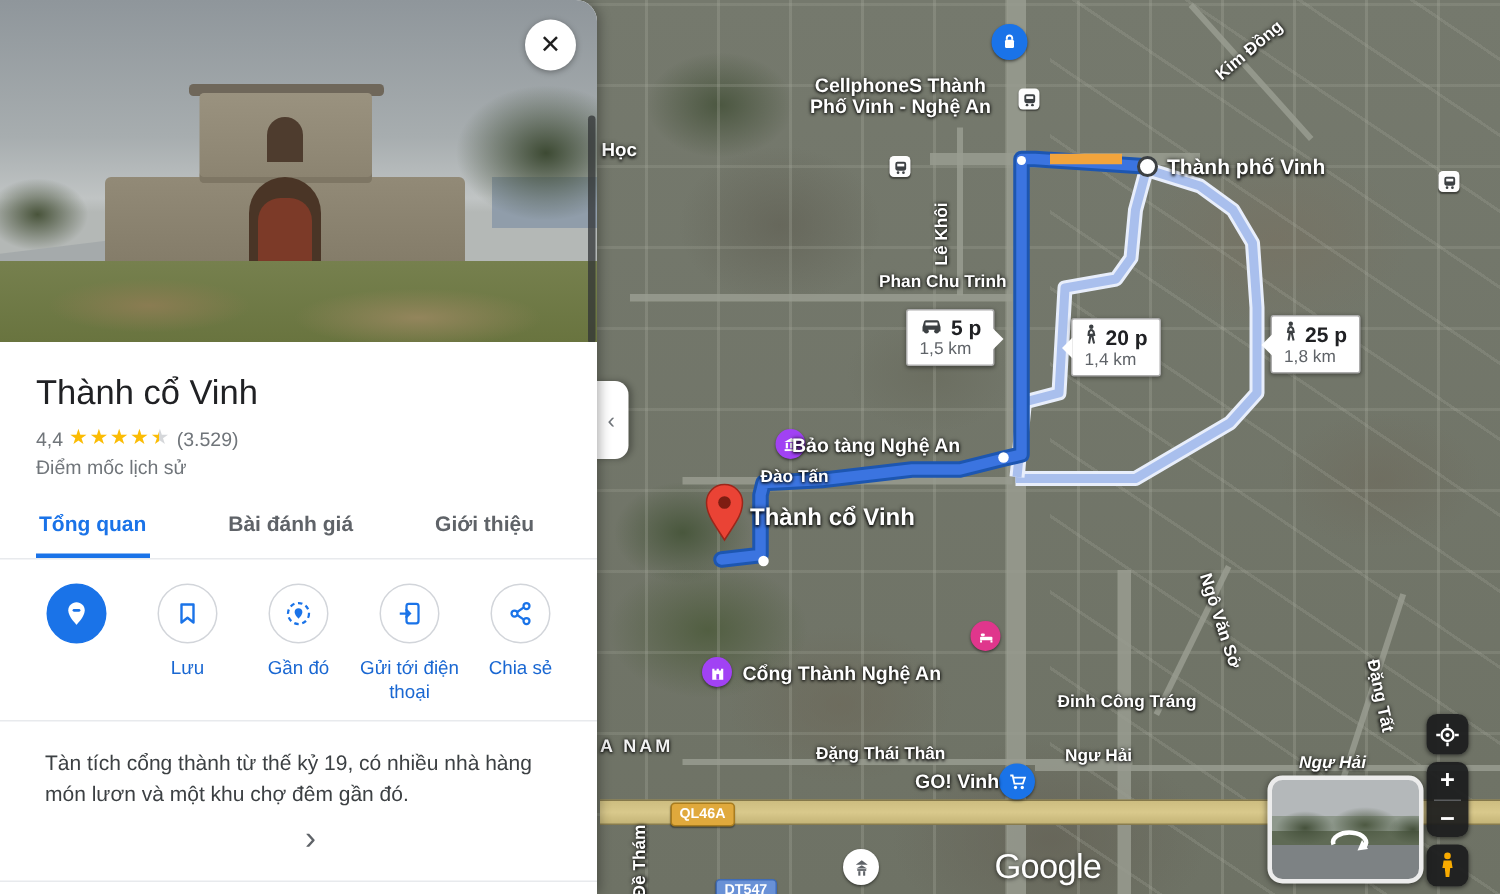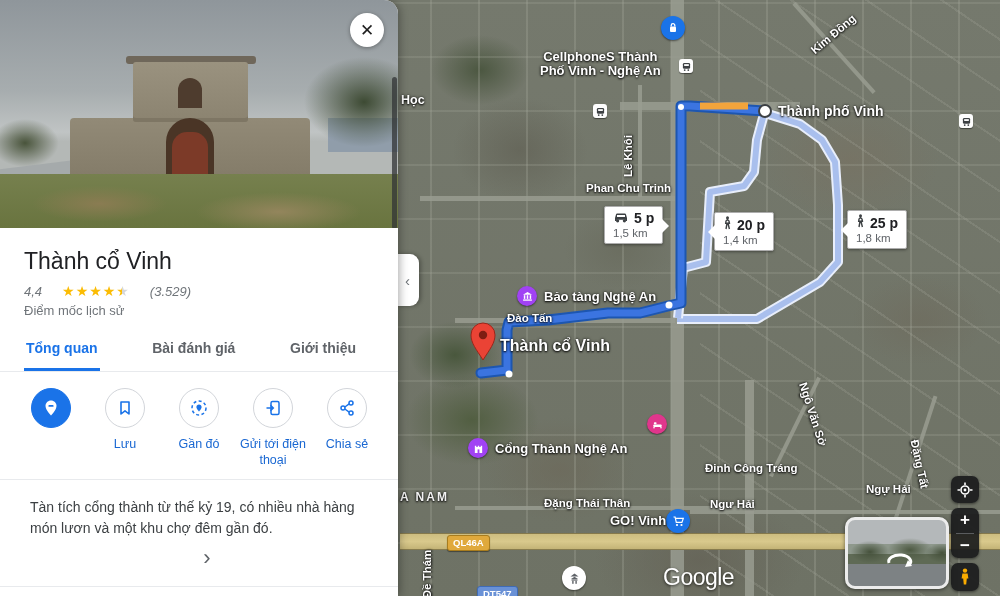--- a/index.html
+++ b/index.html
@@ -96,21 +96,21 @@
                       radial-gradient(110px 26px at 70% 70%, #93855c, transparent 75%),
                       linear-gradient(#76804e,#69743f); }
   .close-btn { position:absolute; right:14px; top:13px; width:34px; height:34px; border-radius:50%;
            background:#fff; box-shadow:0 1px 4px rgba(0,0,0,.35); display:flex; align-items:center; justify-content:center;
            font-size:17px; font-weight:700; color:#1f1f1f; cursor:pointer; }
   .scroll-thumb { position:absolute; right:1px; top:77px; width:5px; height:152px;
            background:rgba(50,52,54,.75); border-radius:3px; }
 
   .pbody { padding:20px 0 0; }
   .ptitle { font-size:23px; color:#202124; padding:0 24px; font-weight:400; }
-  .rating-row { display:flex; align-items:flex-end; gap:20px; padding:8px 24px 0; font-size:13px; color:#70757a;font-style:italic; }
+  .rating-row { display:flex; align-items:flex-end; gap:4px; padding:8px 24px 0; font-size:13px; color:#70757a; }
   .stars-full { color:#fbbc04; font-size:14px; letter-spacing:1px; }
   .star-partial { font-size:14px; letter-spacing:1px;
            background:linear-gradient(90deg,#fbbc04 42%, #d5d7da 42%);
            -webkit-background-clip:text; background-clip:text; color:transparent; }
   .category { padding:4px 24px 0; font-size:13px; color:#70757a; }
 
   .tabs { display:flex; justify-content:space-between; padding:14px 40px 0 24px; border-bottom:1px solid #e8eaed; }
   .tab { font-size:14px; font-weight:700; color:#5f6368; padding:8px 2px 12px; cursor:pointer; }
   .tab.active { color:#1a73e8; border-bottom:3px solid #1a73e8; }
 
@@ -261,29 +261,29 @@
 
     <div class="mlabel street" style="left:401px; top:93px; font-size:12.5px;">Học</div>
     <div class="mlabel poi-name" style="left:540px; top:10px; text-align:center; line-height:14px;margin-top:40px;">
       <div>CellphoneS Thành</div>
       <div>Phố Vinh - Nghệ An</div>
     </div>
     <div class="mlabel street" style="left:806px; top:28px; transform:rotate(-40deg);">Kim Đồng</div>
     <div class="mlabel" style="left:778px; top:103px; font-size:14px;">Thành phố Vinh</div>
     <div class="mlabel street" style="left:607px; top:150px; transform:rotate(-90deg);">Lê Khôi</div>
     <div class="mlabel street" style="left:586px; top:182px;">Phan Chu Trinh</div>
-    <div class="mlabel poi-name" style="left:544px; top:289px;">Bảo tàng Nghệ An</div>
+    <div class="mlabel poi-name" style="left:528px; top:289px;">Bảo tàng Nghệ An</div>
     <div class="mlabel street" style="left:507px; top:312px;">Đào Tấn</div>
     <div class="mlabel big-name" style="left:500px; top:337px;">Thành cổ Vinh</div>
     <div class="mlabel poi-name" style="left:495px; top:441px;">Cổng Thành Nghệ An</div>
     <div class="mlabel" style="left:400px; top:490px; font-size:12px; letter-spacing:2px; color:#f2f2f2;">A NAM</div>
     <div class="mlabel street" style="left:544px; top:497px;">Đặng Thái Thân</div>
     <div class="mlabel poi-name" style="left:610px; top:513px;">GO! Vinh</div>
     <div class="mlabel street" style="left:710px; top:498px;">Ngư Hải</div>
-    <div class="mlabel street" style="left:866px; top:483px;">Ngự Hải</div>
+    <div class="mlabel street" style="left:866px; top:503px;font-style:italic;">Ngự Hải</div>
     <div class="mlabel street" style="left:705px; top:462px;">Đinh Công Tráng</div>
     <div class="mlabel street" style="left:780px; top:408px; transform:rotate(72deg);">Ngô Văn Sở</div>
     <div class="mlabel street" style="left:895px; top:458px; transform:rotate(78deg);">Đặng Tất</div>
     <div class="mlabel street" style="left:403px; top:568px; transform:rotate(-90deg);">Đề Thám</div>
     <div class="shield" style="left:447px; top:535px; background:#e0a93c; border:1px solid #a87c1e;">QL46A</div>
     <div class="shield" style="left:477px; top:586px; background:#6991d6; border:1px solid #3f6bb5;">DT547</div>
 
     <div class="badge arrow-r" style="left:604px; top:206px;">
       <div class="t">
         <span><svg width="16" height="11" viewBox="0 0 16 11">

